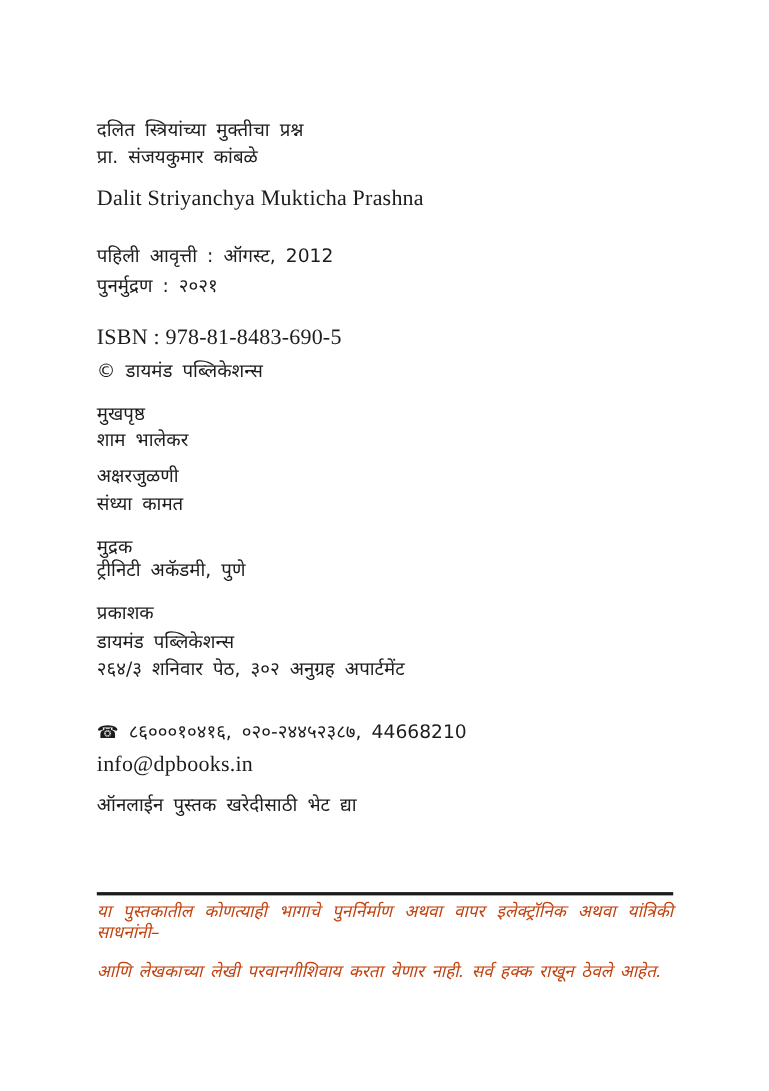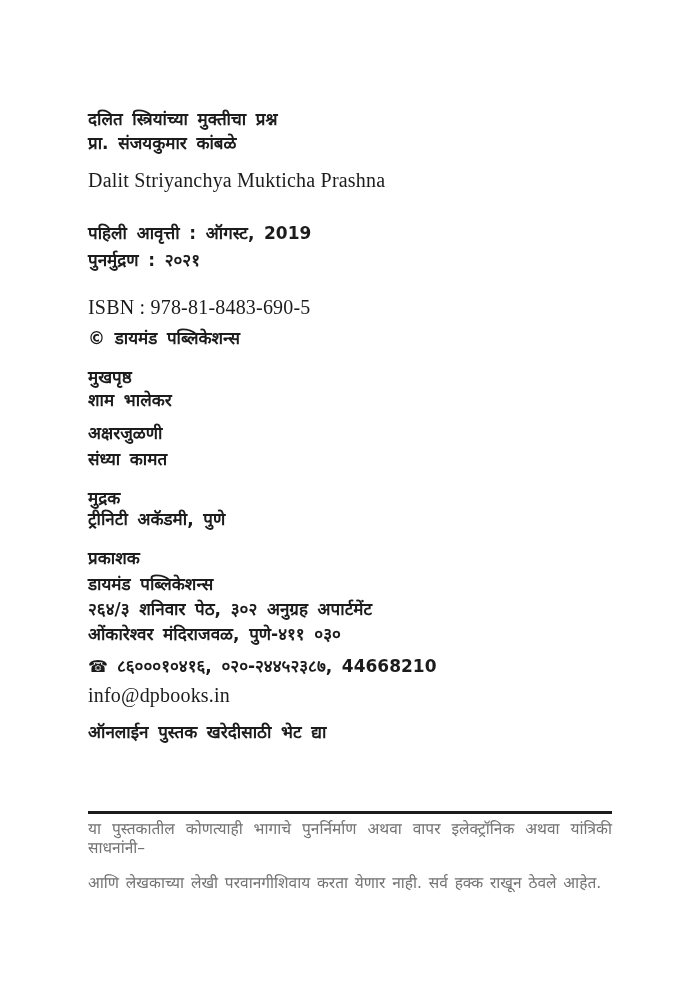--- a/index.html
+++ b/index.html
@@ -22,21 +22,20 @@
     position: absolute;
     left: 88px;
     white-space: nowrap;
     line-height: 1.15;
     color: #1c1c1c;
   }
   .dv {
     font-family: "DejaVu Sans", sans-serif;
     font-size: 17px;
     word-spacing: 0.22em;
-    font-weight: bold;
   }
   .lat {
     font-family: "Liberation Serif", "DejaVu Serif", serif;
     font-size: 20px;
     letter-spacing: 0.2px;
   }
   .tel-icon {
     display: inline-block;
     margin-right: 9px;
     font-size: 16px;
@@ -45,62 +44,62 @@
     position: absolute;
     left: 88px;
     width: 524px;
     height: 3px;
     background: #1c1c1c;
   }
   .foot {
     position: absolute;
     left: 88px;
     width: 524px;
-    color: #737373;
+    color: #c2410c;
     font-family: "DejaVu Sans", sans-serif;
     font-size: 15.5px;
     line-height: 1.2;
     word-spacing: 0.12em;
     text-align: justify;
     text-align-last: justify;
+    font-style: italic;
   }
   .foot.last {
     text-align-last: left;
   }
 </style>
 </head>
 <body>
 
 <div class="page">
 
   <div class="line dv" style="top:110px">दलित स्त्रियांच्या मुक्तीचा प्रश्न</div>
   <div class="line dv" style="top:134px">प्रा. संजयकुमार कांबळे</div>
 
   <div class="line lat" style="top:169px">Dalit Striyanchya Mukticha Prashna</div>
 
-  <div class="line dv" style="top:224px">पहिली आवृत्ती : ऑगस्ट, 2019</div>
+  <div class="line dv" style="top:224px">पहिली आवृत्ती : ऑगस्ट, 2012</div>
   <div class="line dv" style="top:251px">पुनर्मुद्रण : २०२१</div>
 
   <div class="line lat" style="top:296px">ISBN : 978-81-8483-690-5</div>
 
   <div class="line dv" style="top:329px">© डायमंड पब्लिकेशन्स</div>
 
   <div class="line dv" style="top:368px">मुखपृष्ठ</div>
   <div class="line dv" style="top:391px">शाम भालेकर</div>
 
   <div class="line dv" style="top:424px">अक्षरजुळणी</div>
   <div class="line dv" style="top:450px">संध्या कामत</div>
 
   <div class="line dv" style="top:489px">मुद्रक</div>
   <div class="line dv" style="top:510px">ट्रीनिटी अकॅडमी, पुणे</div>
 
   <div class="line dv" style="top:549px">प्रकाशक</div>
   <div class="line dv" style="top:575px">डायमंड पब्लिकेशन्स</div>
   <div class="line dv" style="top:600px">२६४/३ शनिवार पेठ, ३०२ अनुग्रह अपार्टमेंट</div>
-  <div class="line dv" style="top:625px">ओंकारेश्वर मंदिराजवळ, पुणे-४११ ०३०</div>
 
   <div class="line dv" style="top:657px">
     <span class="tel-icon">☎</span><span>८६०००१०४१६, ०२०-२४४५२३८७, 44668210</span>
   </div>
 
   <div class="line lat" style="top:684px">info@dpbooks.in</div>
 
   <div class="line dv" style="top:723px">ऑनलाईन पुस्तक खरेदीसाठी भेट द्या</div>
 
   <div class="rule" style="top:811px"></div>

